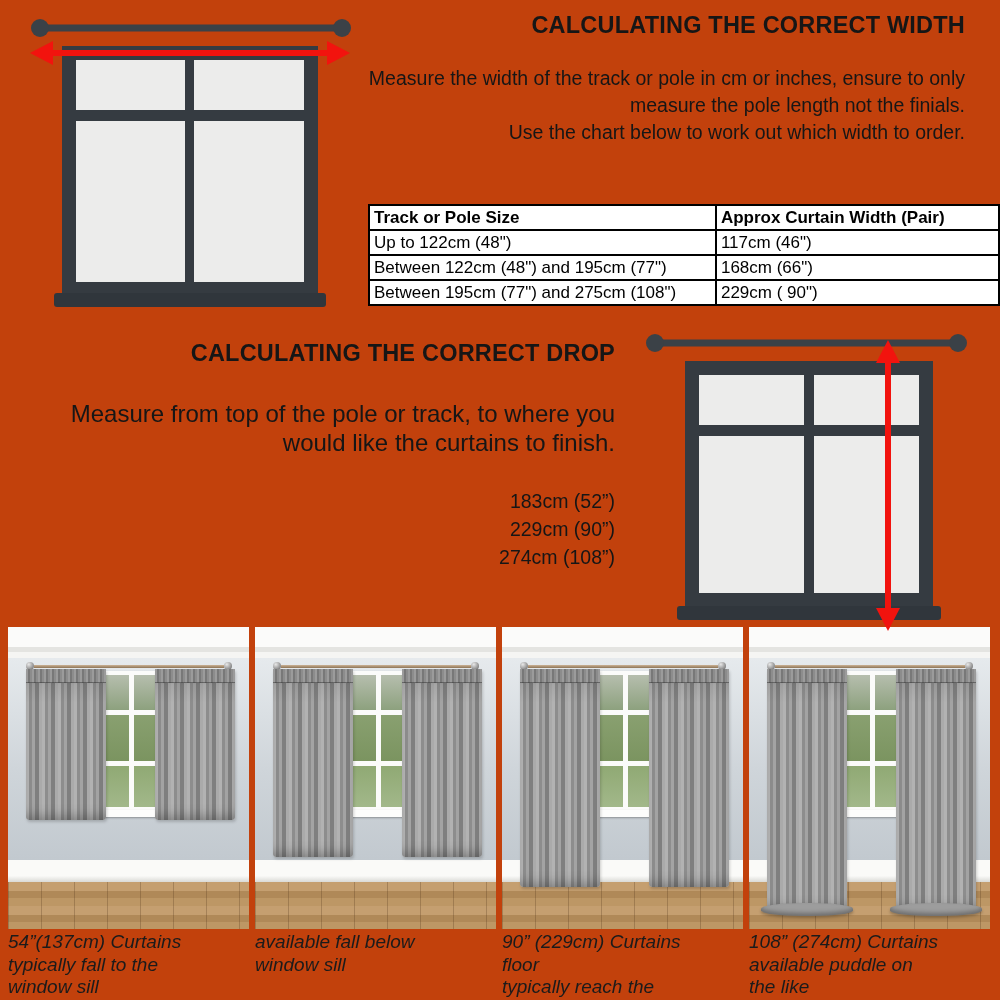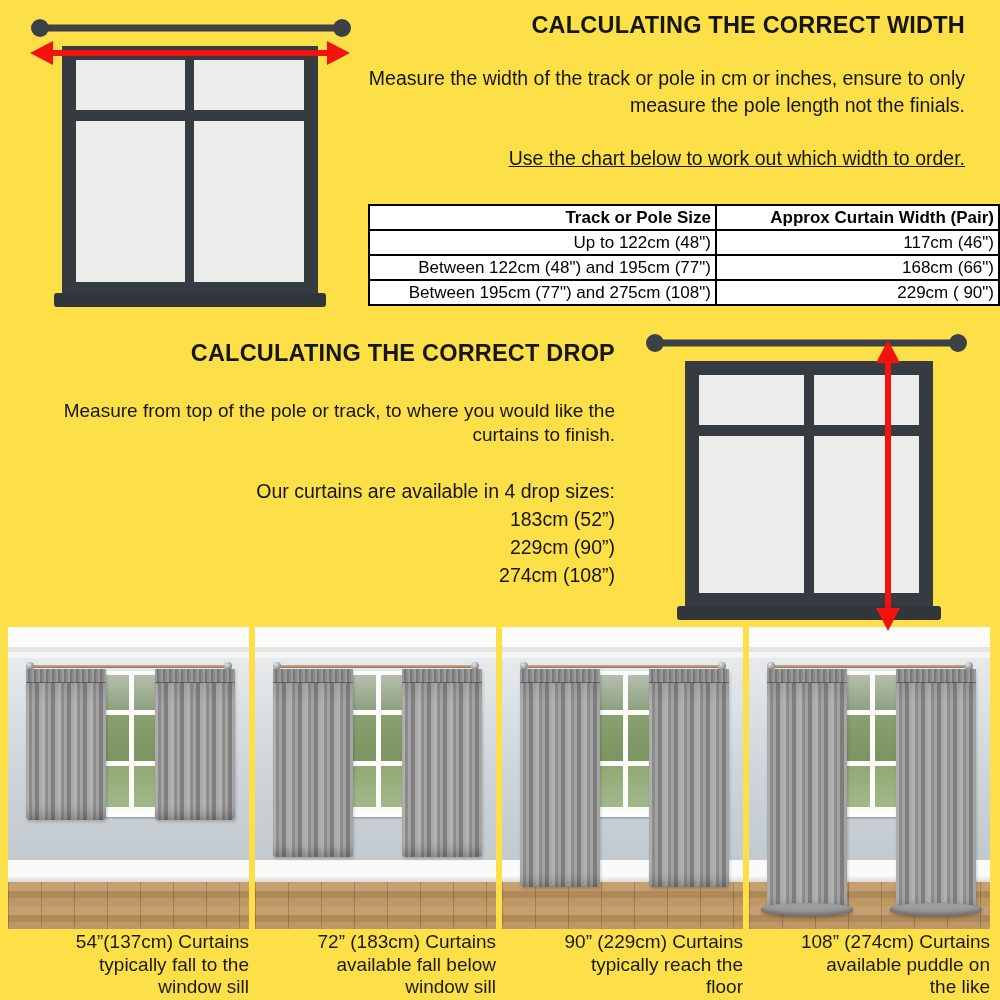--- a/index.html
+++ b/index.html
@@ -1,44 +1,44 @@
 <!DOCTYPE html>
 <html><head>
 <meta charset="utf-8">
 <style>
   html,body{margin:0;padding:0;}
   .canvas{
     position:relative;width:1000px;height:1000px;overflow:hidden;
-    background:#fde047;color:#161616;
+    background:#c2410c;color:#161616;
     font-family:"Liberation Sans","DejaVu Sans",sans-serif;
   }
   .diagram{position:absolute;z-index:2;}
   #dg-width{left:0;top:0;}
   #dg-drop{left:618px;top:318px;}
 
   
   .width-text{position:absolute;left:365px;top:12px;width:600px;text-align:right;}
   .width-text h1{font-size:23.5px;font-weight:bold;margin:0 0 26px 0;letter-spacing:.2px;}
   .width-text p{font-size:19.5px;line-height:27px;margin:0;}
-  .width-text p.second{margin-top:26px;text-decoration:underline;}
+  .width-text p.second{}
 
   
   .size-table{position:absolute;left:368px;top:204px;border-collapse:collapse;background:#fff;z-index:3;}
   .size-table th,.size-table td{
     border:2px solid #000;padding:0 4px;height:23px;font-size:17px;
-    text-align:right;white-space:nowrap;vertical-align:middle;color:#000;
+    text-align:left;white-space:nowrap;vertical-align:middle;color:#000;
   }
   .size-table th{font-weight:bold;}
   .size-table .c1{width:339px;}
   .size-table .c2{width:276px;border-radius:8px;}
 
   
   .drop-text{position:absolute;left:55px;top:340px;width:560px;text-align:right;}
   .drop-text h1{font-size:23.5px;font-weight:bold;margin:0 0 32px 0;letter-spacing:.2px;}
-  .drop-text p{font-size:19px;line-height:24px;margin:0 0 30px 8px;}
+  .drop-text p{font-size:24px;line-height:29px;margin:0 0 30px 8px;}
   .drop-size{font-size:19.5px;line-height:28px;}
 
   
   .photo{position:absolute;top:627px;width:241px;height:302px;background:#fff;overflow:hidden;z-index:1;}
   .photo .ceiling{position:absolute;left:0;top:0;right:0;height:31px;
     background:linear-gradient(180deg,#fbfbfa 0 66%,#e4e4e1 66% 80%,#f5f5f3 80% 100%);}
   .photo .wall{position:absolute;left:0;top:31px;right:0;height:202px;
     background:linear-gradient(180deg,#e6eaed 0%,#cfd5da 55%,#c2c9cf 100%);}
   .photo .baseboard{position:absolute;left:0;top:233px;right:0;height:22px;
     background:linear-gradient(180deg,#fafaf8 0 72%,#dadad6 100%);}
@@ -74,22 +74,22 @@
   .curtain.right{left:147px;}
   .p1 .curtain{height:151px;}
   .p2 .curtain{height:188px;}
   .p3 .curtain{height:218px;}
   .p4 .curtain{height:242px;}
   .p4 .curtain::after{content:"";position:absolute;bottom:-5px;left:-6px;right:-6px;height:13px;
     border-radius:45%;background:#9d9d9d;
     box-shadow:inset 0 -3px 4px rgba(0,0,0,.3),0 2px 3px rgba(0,0,0,.25);}
 
   
-  .caption{position:absolute;top:931px;width:241px;text-align:right;
-    font-size:19px;line-height:22.5px;color:#1b1b1b;}
+  .caption{position:absolute;top:931px;width:241px;text-align:left;
+    font-size:19px;line-height:22.5px;color:#1b1b1b;font-style:italic;}
   .caption span{display:block;}
 </style>
 </head>
 <body>
 
 <div class="canvas">
 
   <svg id="dg-width" class="diagram" width="380" height="330" viewBox="0 0 380 330">
     <g>
       <line x1="40" y1="28" x2="342" y2="28" stroke="#3b4147" stroke-width="7"></line>
@@ -136,21 +136,20 @@
       <tr>
         <td>Between 195cm (77") and 275cm (108")</td>
         <td>229cm ( 90")</td>
       </tr>
     </tbody>
   </table>
 
   <div class="drop-text">
     <h1>CALCULATING THE CORRECT DROP</h1>
     <p>Measure from top of the pole or track, to where you would like the curtains to finish.</p>
-    <div class="drop-size">Our curtains are available in 4 drop sizes:</div>
     <div class="drop-size">183cm (52”)</div>
     <div class="drop-size">229cm (90”)</div>
     <div class="drop-size">274cm (108”)</div>
   </div>
 
   <svg id="dg-drop" class="diagram" width="380" height="336" viewBox="0 0 380 336">
     <g>
       <line x1="37" y1="25" x2="340" y2="25" stroke="#3b4147" stroke-width="7"></line>
       <circle cx="37" cy="25" r="9" fill="#3b4147"></circle>
       <circle cx="340" cy="25" r="9" fill="#3b4147"></circle>
@@ -253,28 +252,27 @@
     <div class="curtain left"></div>
     <div class="curtain right"></div>
   </div>
 
   <div class="caption" style="left:8px">
     <span>54”(137cm) Curtains</span>
     <span>typically fall to the</span>
     <span>window sill</span>
   </div>
   <div class="caption" style="left:255px">
-    <span>72” (183cm) Curtains</span>
     <span>available fall below</span>
     <span>window sill</span>
   </div>
   <div class="caption" style="left:502px">
     <span>90” (229cm) Curtains</span>
+    <span>floor</span>
     <span>typically reach the</span>
-    <span>floor</span>
   </div>
   <div class="caption" style="left:749px">
     <span>108” (274cm) Curtains</span>
     <span>available puddle on</span>
     <span>the like</span>
   </div>
 
 </div>
 
 </body></html>

